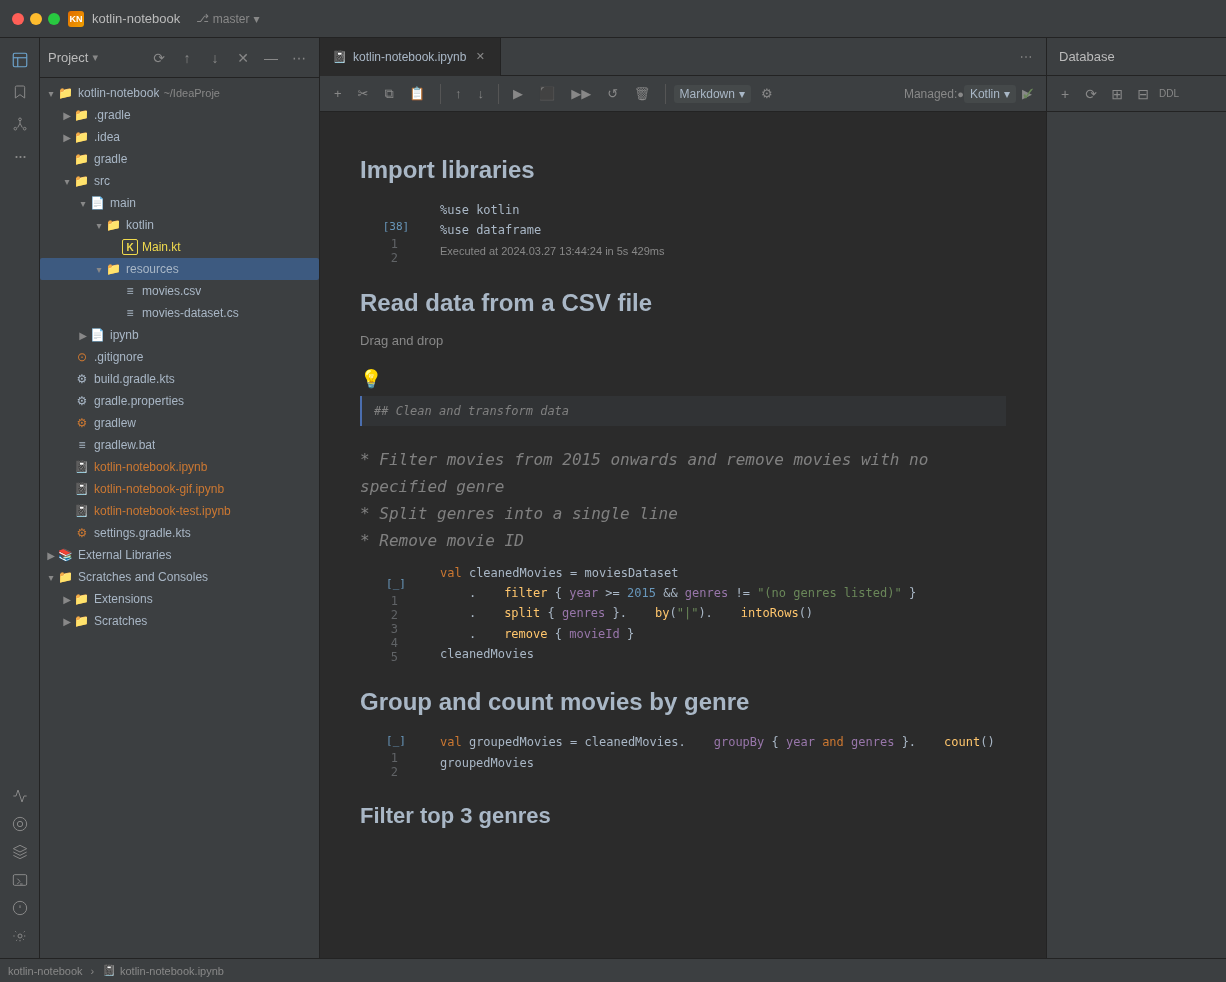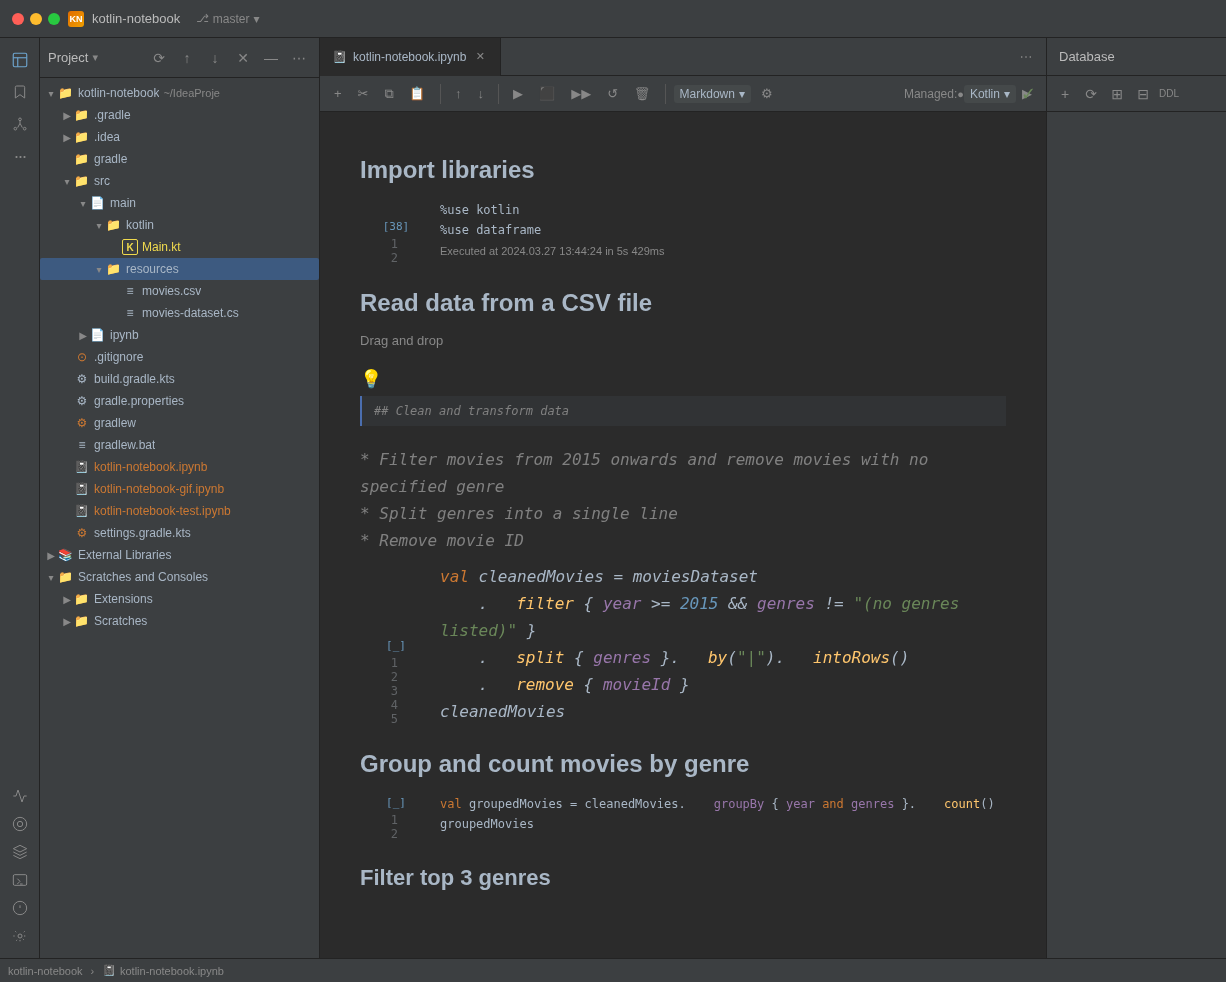--- a/index.html
+++ b/index.html
@@ -448,21 +448,21 @@
           <div class="line-numbers">
             <span>1</span>
             <span>2</span>
             <span>3</span>
             <span>4</span>
             <span>5</span>
           </div>
         </div>
         <div class="cell-body">
           <div class="code-content">
-            <div style="font-family: monospace; font-size:16px; line-height:1.7; color:#a9b7c6;font-style:italic;">
+            <div style="font-family: monospace; font-size:12px; line-height:1.7; color:#a9b7c6;">
               <div><span class="kw">val</span> <span>cleanedMovies</span> <span class="op">=</span> <span>moviesDataset</span></div>
               <div>&nbsp;&nbsp;&nbsp;&nbsp;<span class="op">.</span><span class="fn">filter</span> <span class="op">{</span> <span style="color:#9876aa;">year</span> <span class="op">&gt;=</span> <span class="num">2015</span> <span class="op">&amp;&amp;</span> <span style="color:#9876aa;">genres</span> <span class="op">!=</span> <span class="str">"(no genres listed)"</span> <span class="op">}</span></div>
               <div>&nbsp;&nbsp;&nbsp;&nbsp;<span class="op">.</span><span class="fn">split</span> <span class="op">{</span> <span style="color:#9876aa;">genres</span> <span class="op">}.</span><span class="fn">by</span><span class="op">(</span><span class="str">"|"</span><span class="op">).</span><span class="fn">intoRows</span><span class="op">()</span></div>
               <div>&nbsp;&nbsp;&nbsp;&nbsp;<span class="op">.</span><span class="fn">remove</span> <span class="op">{</span> <span style="color:#9876aa;">movieId</span> <span class="op">}</span></div>
               <div><span>cleanedMovies</span></div>
             </div>
           </div>
         </div>
       </div>
 

